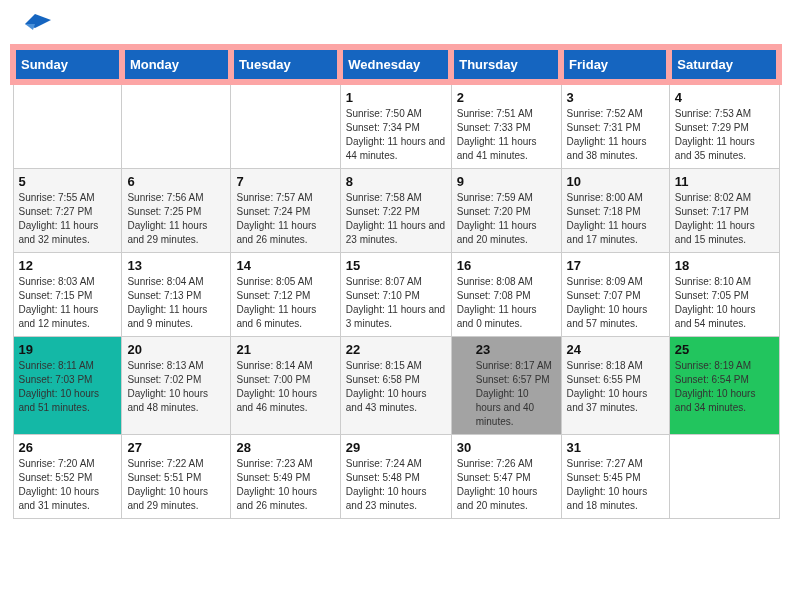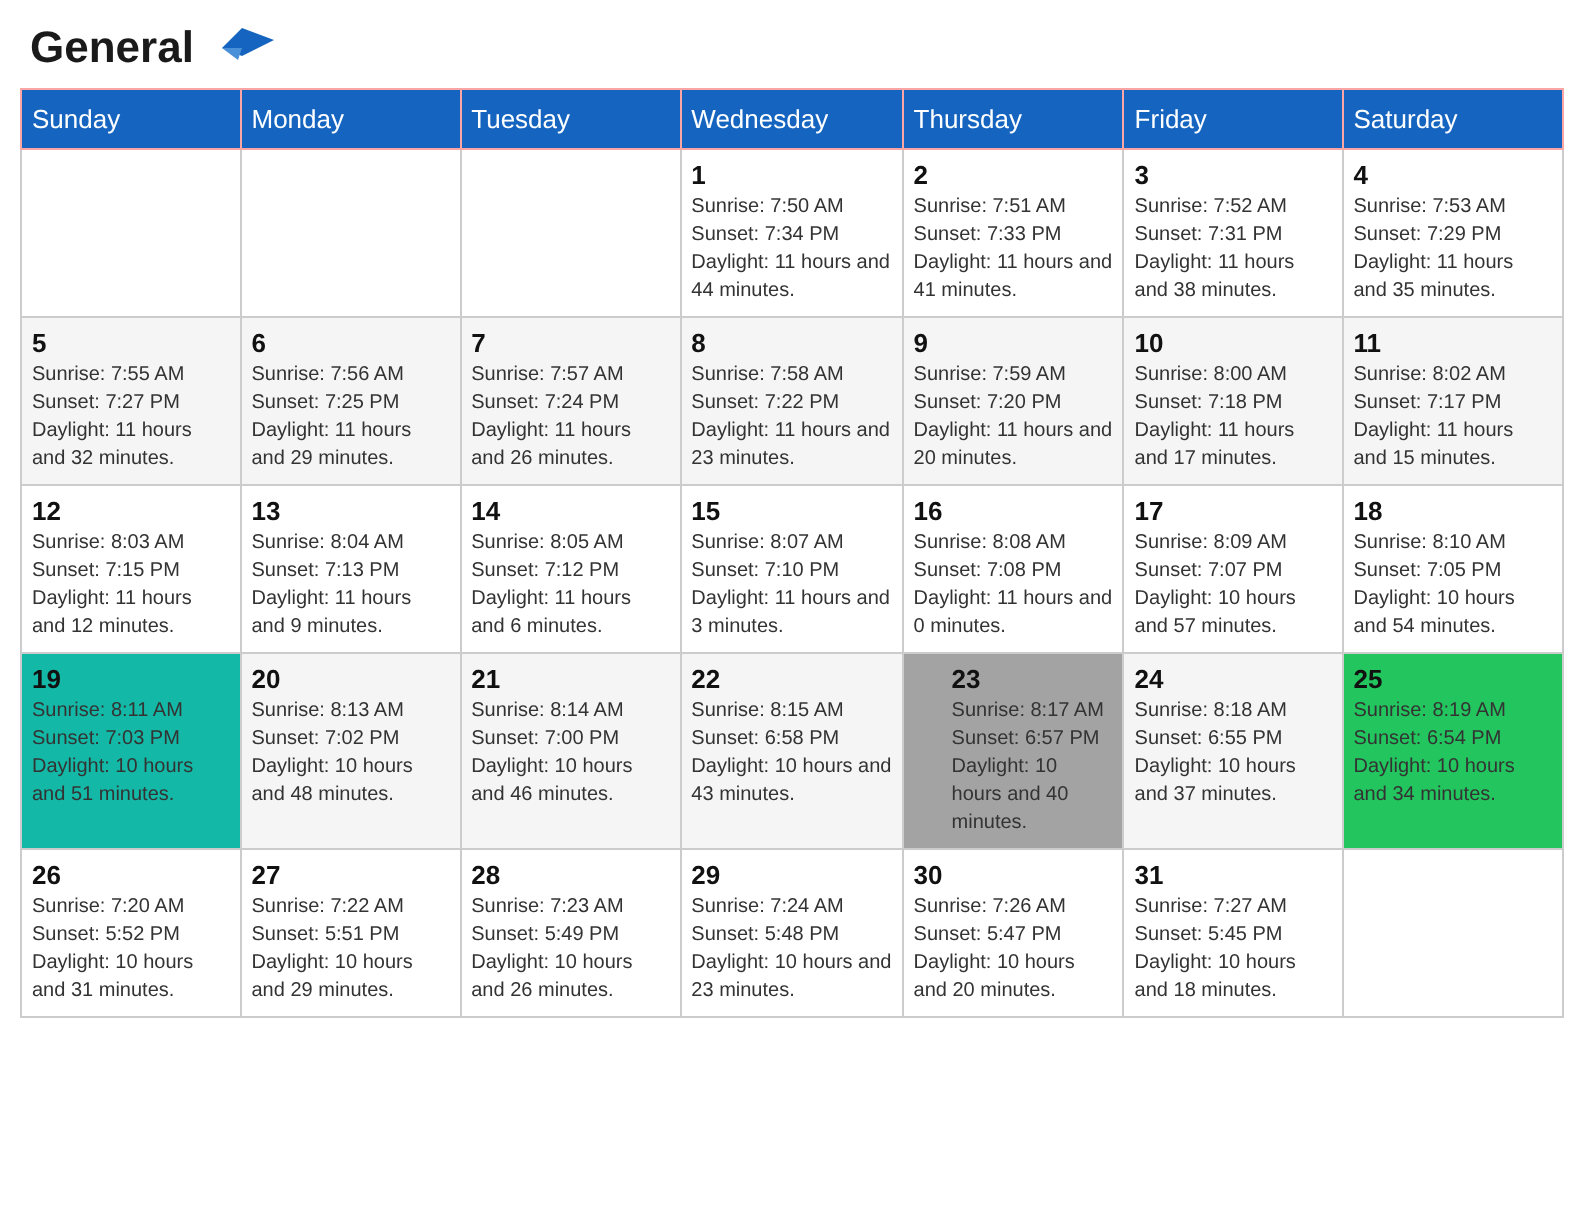--- a/index.html
+++ b/index.html
@@ -43,24 +43,24 @@
     }
     .calendar {
       width: 100%;
       border-collapse: collapse;
       border: 1px solid #ccc;
     }
     .calendar th {
       background-color: #1565c0;
       color: #fff;
       font-size: 13px;
-      font-weight: normal;
+      font-weight: bold;
       padding: 7px 5px;
       text-align: left;
-      border: 1px solid #fca5a5;
+      border: 6px solid #fca5a5;
     }
     .calendar td {
       vertical-align: top;
       border: 1px solid #ccc;
       padding: 5px 5px;
       width: 113px;
       min-height: 80px;
       font-size: 10.5px;
       color: #333;
       background: #fff;
@@ -85,21 +85,20 @@
     .calendar tr:nth-child(even) td.empty {
       background: #f5f5f5 !important;
     }
   </style>
 </head>
 <body>
 
 <div class="header">
   <div class="logo">
     <div class="logo-wrapper">
-      <span style="font-size:22px; font-weight:bold; color:#1a1a1a;">General</span>
       <svg width="36" height="28" viewBox="0 0 36 28">
         <polygon points="10,14 20,4 36,10 20,18" fill="#1565c0"></polygon>
         <polygon points="10,14 18,20 20,14" fill="#4a90d9"></polygon>
       </svg>
     </div>
     <span style="font-size:22px; font-weight:bold; color:#1565c0; margin-top:-4px; margin-left:2px;"></span>
   </div>
   <div class="month-title">
     <h1></h1>
     <h2></h2>

